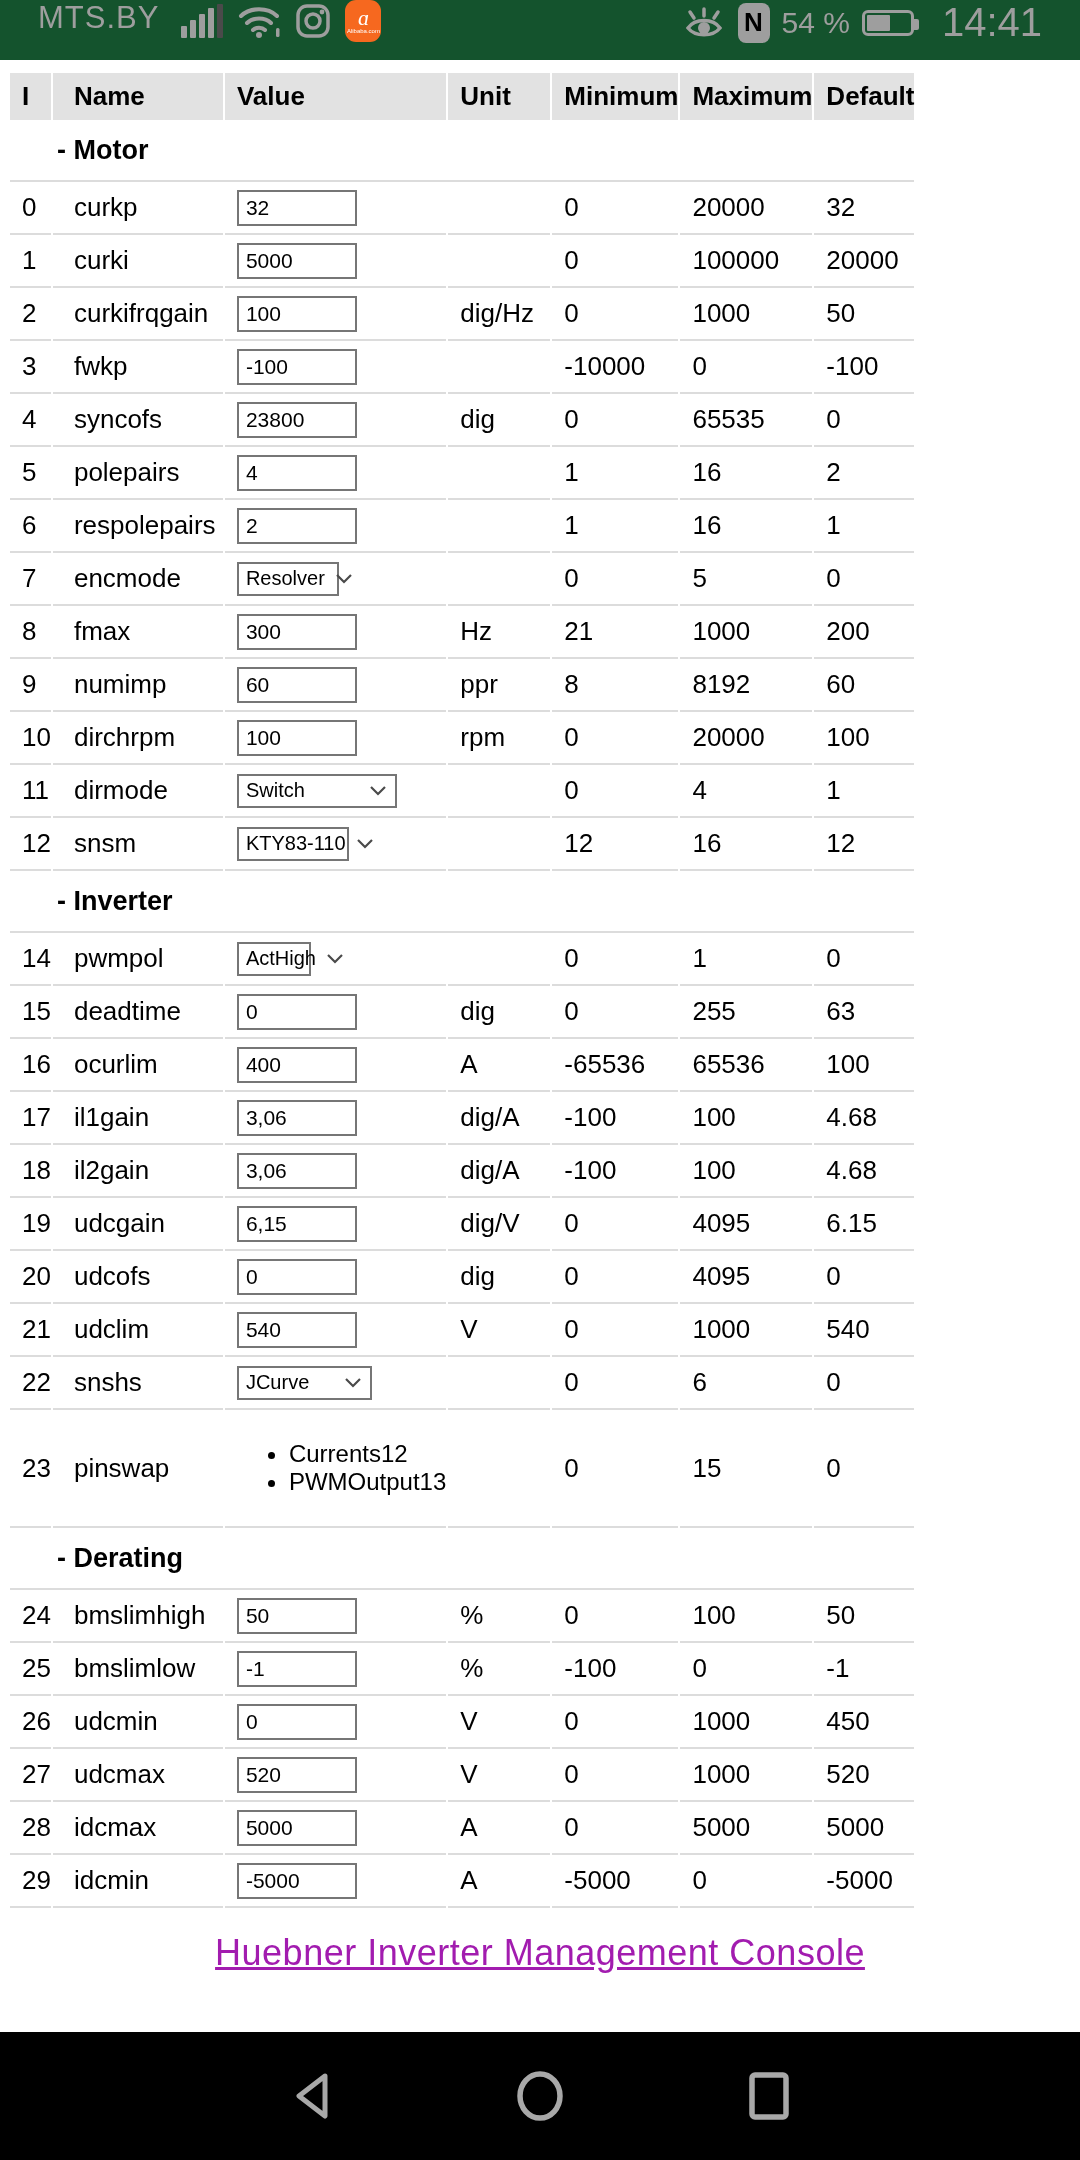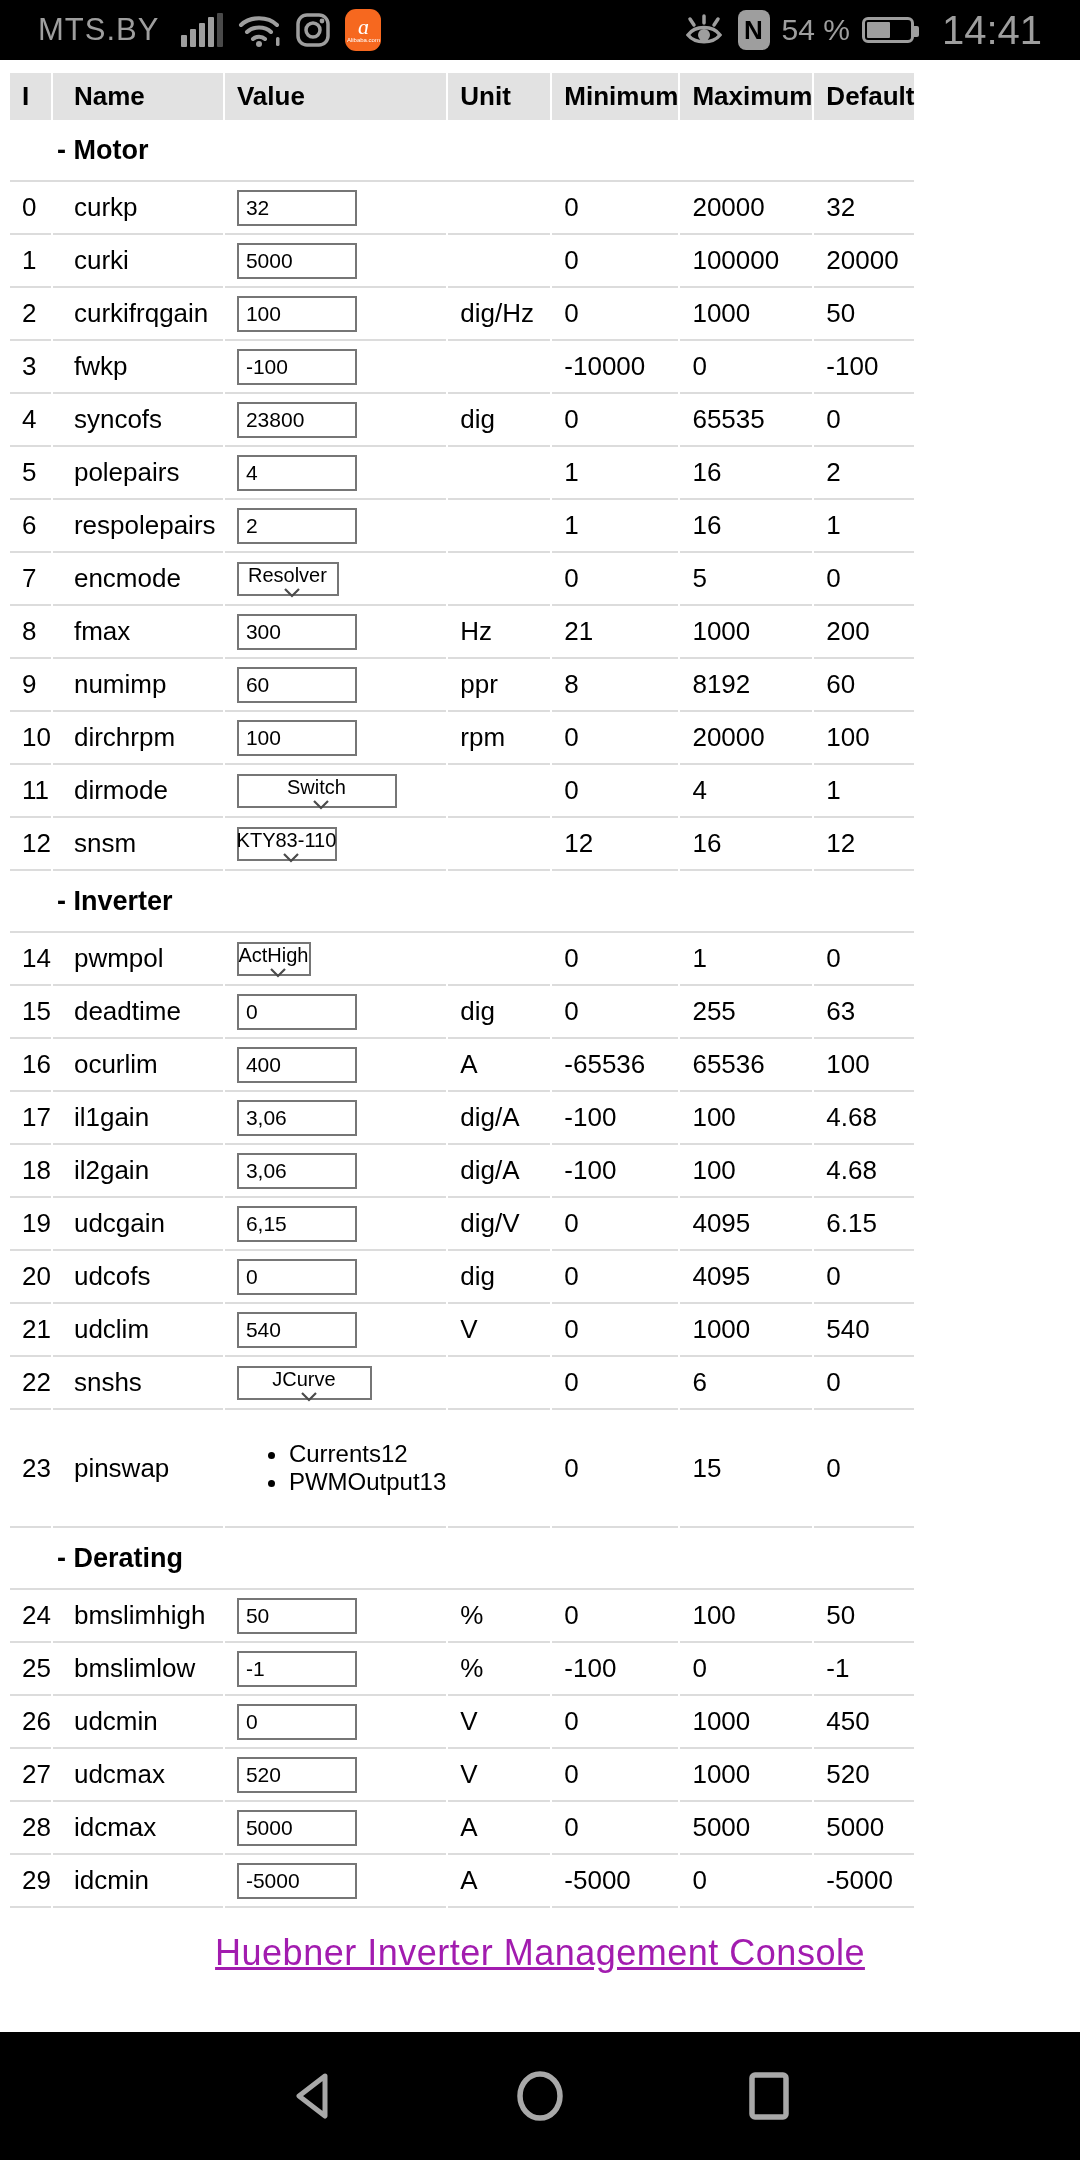--- a/index.html
+++ b/index.html
@@ -5,22 +5,22 @@
   html,body{margin:0;padding:0;}
   body{
     width:1080px;height:2160px;
     background:#fff;
     font-family:"Liberation Sans", sans-serif;
     display:flex;flex-direction:column;
     overflow:hidden;
   }
   
   .statusbar{
-    height:60px;background:#000000;color:#9e9e9e;
-    display:flex;align-items:center;
+    height:60px;background:#14532d;color:#9e9e9e;
+    display:flex;align-items:flex-start;
     padding:0 38px 0 38px;box-sizing:border-box;flex:0 0 auto;
   }
   .carrier{font-size:31px;letter-spacing:1px;}
   .sb-left{display:flex;align-items:center;gap:14px;margin-left:22px;}
   .sig{display:flex;align-items:flex-end;gap:3px;height:34px;}
   .sig i{width:6px;background:#9e9e9e;display:block;border-radius:1px;}
   .sig i:nth-child(1){height:12px}.sig i:nth-child(2){height:18px}
   .sig i:nth-child(3){height:24px}.sig i:nth-child(4){height:30px}
   .sig i:nth-child(5){height:34px;background:#4a4a4a;}
   .ali{
@@ -57,21 +57,21 @@
   td.cname{padding-left:21px;}
   tr.section td{font-weight:bold;font-size:27px;height:60px;padding-left:47px;}
   td.tall{height:116px;}
   input.val{
     width:120px;height:36px;box-sizing:border-box;border:2px solid #767676;
     font-size:21px;padding:0 4px 0 7px;font-family:inherit;background:#fff;color:#000;border-radius:0;
   }
   .sel{
     display:inline-flex;align-items:center;justify-content:space-between;
     height:34px;border:2px solid #767676;box-sizing:border-box;
-    padding:0 8px 0 7px;font-size:20px;background:#fff;color:#000;vertical-align:middle;flex-direction:column;
+    padding:0 8px 0 7px;font-size:20px;background:#fff;color:#000;vertical-align:middle;
   }
   .sel svg{margin-left:10px;flex:0 0 auto;}
   ul.pinlist{margin:0;padding:0 0 0 52px;font-size:24px;line-height:28px;}
   ul.pinlist li{white-space:nowrap;}
   
   .app-title{font-size:36px;color:#a21caf;text-align:center;margin:24px 0 0 0;font-weight:400;letter-spacing:0.5px;text-decoration:underline;}
   
   .navbar{
     height:128px;background:#000;flex:0 0 auto;
     display:flex;align-items:center;justify-content:center;gap:182px;
@@ -269,21 +269,21 @@
               </svg>
             </div></td>
           <td></td>
           <td>0</td>
           <td>4</td>
           <td>1</td>
         </tr>
         <tr>
           <td>12</td>
           <td class="cname">snsm</td>
-          <td><div class="sel" style="width: 100px;">
+          <td><div class="sel" style="width: 112px;">
               <span>KTY83-110</span>
               <svg width="18" height="11" viewBox="0 0 18 11">
                 <polyline points="2,2 9,9 16,2" fill="none" stroke="#4a4a4a" stroke-width="2.2"></polyline>
               </svg>
             </div></td>
           <td></td>
           <td>12</td>
           <td>16</td>
           <td>12</td>
         </tr>

